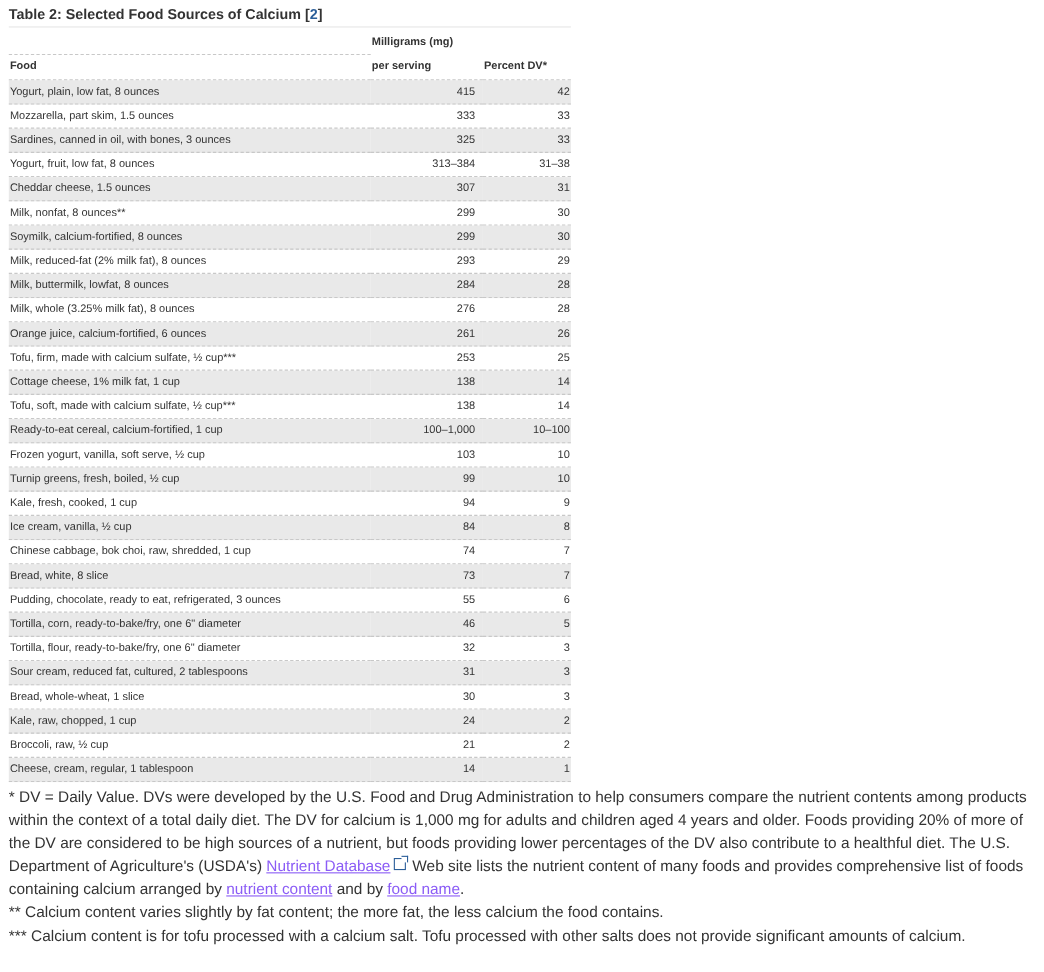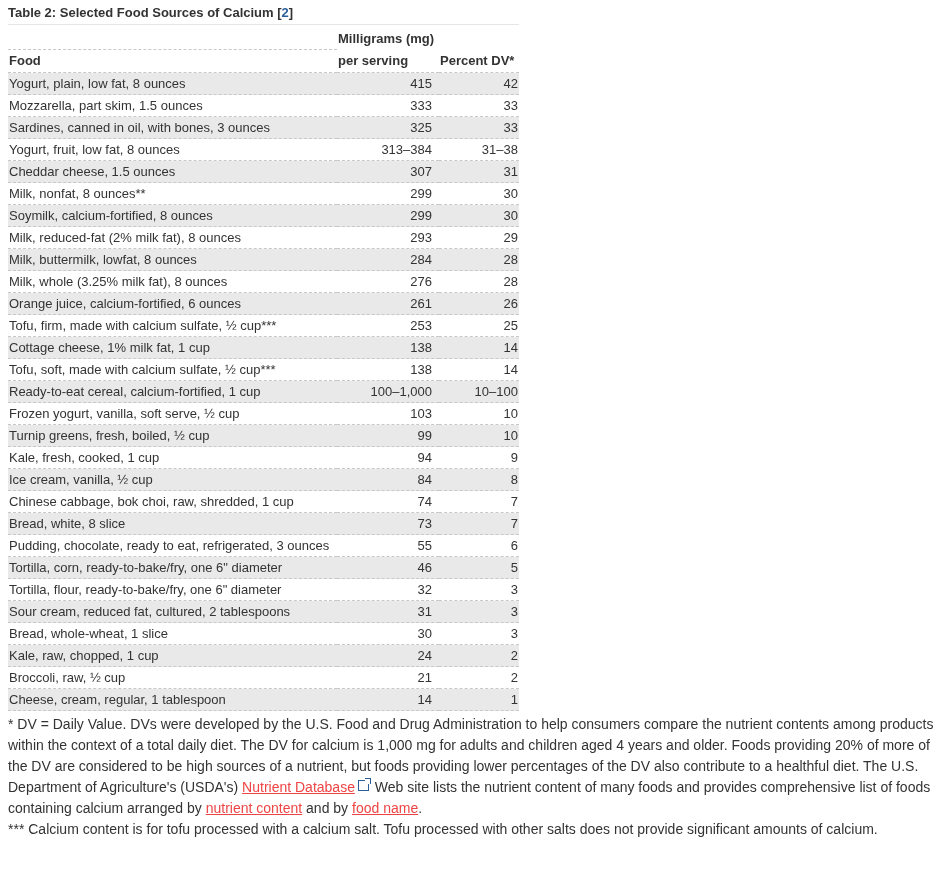--- a/index.html
+++ b/index.html
@@ -12,21 +12,21 @@
   .caption {
     font-size: 13px; font-weight: bold; color: #333;
     height: 24px; line-height: 26px;
     width: 511px;
     border-bottom: 1px solid #e6e6e6;
   }
   .caption a { color: #2b5e99; text-decoration: none; }
   table {
     border-collapse: collapse;
     width: 511px;
-    font-size: 13px;
+    font-size: 10px;
     margin: 0;
   }
   thead th {
     font-weight: bold; color: #333;
     vertical-align: bottom;
     padding: 0 1px;
     border-bottom: 1px dashed #c8c8c8;
   }
   thead tr.h1 th { height: 22px; line-height: 22px; padding-top: 2px; }
   thead tr.h2 th { height: 22px; line-height: 22px; }
@@ -42,21 +42,21 @@
   tbody tr:nth-child(odd) td { background: #e9e9e9; }
   td.num { text-align: right; }
   td.mgc { padding-right: 7px; }
   .notes {
     font-size: 14px; line-height: 21px;
     color: #333;
     margin-top: 3px;
     width: 935px;
   }
   .notes p { margin: 0; }
-  .notes a { color: #ef4444; text-decoration: underline; }
+  .notes a { color: #8b5cf6; text-decoration: underline; }
   .ext-icon {
     display: inline-block; width: 9px; height: 9px;
     border: 1px solid #2b5e99; position: relative;
     margin: 0 2px 0 3px; vertical-align: 1px;
   }
   .ext-icon:after {
     content: ""; position: absolute; right: -3px; top: -3px;
     width: 5px; height: 5px; border-top: 1px solid #2b5e99; border-right: 1px solid #2b5e99;
     background: #fff;
   }
@@ -224,15 +224,16 @@
         <tr>
           <td>Cheese, cream, regular, 1 tablespoon</td>
           <td class="num mgc">14</td>
           <td class="num">1</td>
         </tr>
       </tbody>
   </table>
 
   <div class="notes">
     <p><span>* DV = Daily Value. DVs were developed by the U.S. Food and Drug Administration to help consumers compare the nutrient contents among products within the context of a total daily diet. The DV for calcium is 1,000 mg for adults and children aged 4 years and older. Foods providing 20% of more of the DV are considered to be high sources of a nutrient, but foods providing lower percentages of the DV also contribute to a healthful diet. The U.S. Department of Agriculture's (USDA's) </span><a href="#">Nutrient Database</a><span class="ext-icon"></span><span> Web site lists the nutrient content of many foods and provides comprehensive list of foods containing calcium arranged by </span><a href="#">nutrient content</a><span> and by </span><a href="#">food name</a><span>.</span></p>
+    <p>** Calcium content varies slightly by fat content; the more fat, the less calcium the food contains.</p>
     <p>*** Calcium content is for tofu processed with a calcium salt. Tofu processed with other salts does not provide significant amounts of calcium.</p>
   </div>
 </div>
 
 </body></html>

